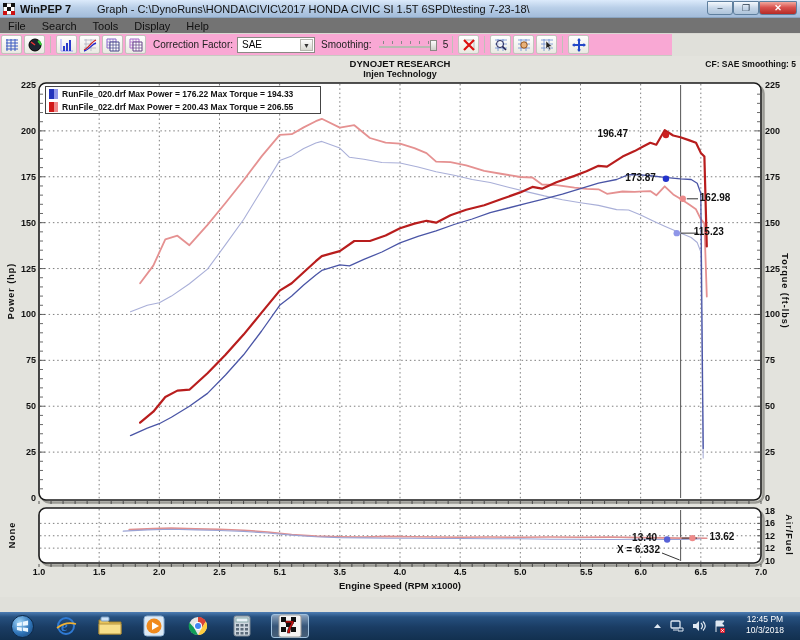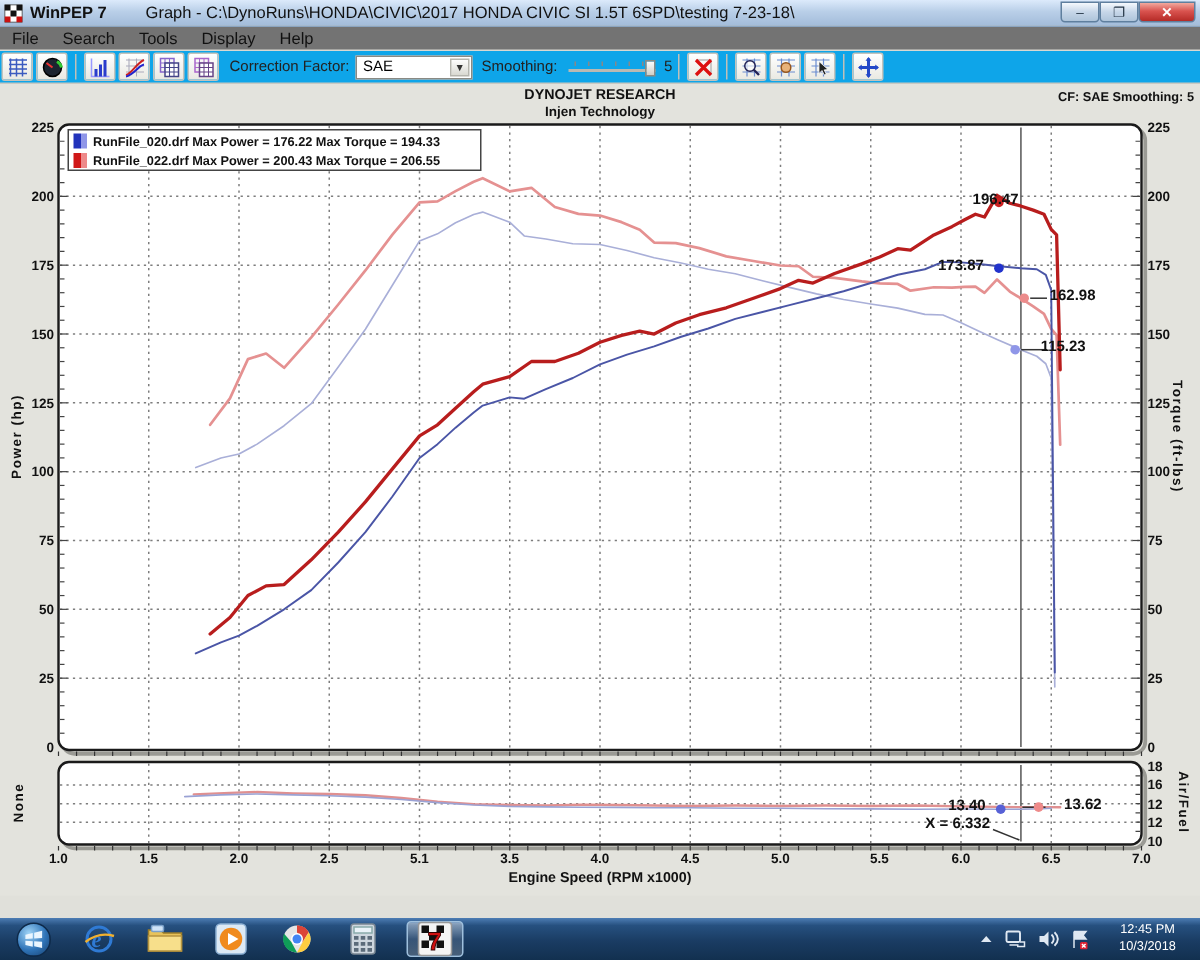--- a/index.html
+++ b/index.html
@@ -17,22 +17,22 @@
   .winbtn { width:26px; height:14px; border:1px solid #5f7f9e; border-radius:0 0 3px 3px;
     background:linear-gradient(#f5f9fd,#c6d6e8 50%,#aec4da); margin-left:0;
     font-size:9px; line-height:12px; text-align:center; color:#234; }
   .winbtn.close { width:38px; background:linear-gradient(#f2a99e,#d9534f 45%,#b52b27);
     color:#fff; font-weight:bold; }
 
   .menubar { position:absolute; left:0; top:18px; width:800px; height:16px;
     background:#737373; border-bottom:1px solid #d8d8d2; display:flex; align-items:center; }
   .menu-item { font-size:11px; color:#111; padding:0 8px; }
 
-  .toolbar { position:absolute; left:0; top:34px; width:800px; height:22px;
-    background:#0ea5e9; border-bottom:1px solid #c9c9c2; display:flex; align-items:center; }
+  .toolbar { position:absolute; left:0; top:34px; width:672px; height:22px;
+    background:#f9a8d4; border-bottom:1px solid #c9c9c2; display:flex; align-items:center; }
   .tbtn { width:21px; height:19px; margin:0 1px; border:1px solid #c3c3bc; border-radius:2px;
     background:linear-gradient(#ffffff,#e9e9e2); display:flex; align-items:center; justify-content:center; }
   .tsep { width:1px; height:17px; background:#c0c0b8; margin:0 4px; }
   .tlabel { font-size:10px; color:#222; margin:0 4px 0 6px; white-space:nowrap; }
   .tselect { width:78px; height:16px; background:#fff; border:1px solid #8a8a84;
     font-size:10px; display:flex; align-items:center; position:relative; padding-left:4px; }
   .tselect .arrow { position:absolute; right:1px; top:1px; width:13px; height:12px;
     background:linear-gradient(#fdfdfd,#d9d9d2); border:1px solid #b5b5ae; font-size:7px;
     text-align:center; line-height:11px; color:#333; }
   .slider { width:58px; height:14px; position:relative; margin:0 3px; }
@@ -513,21 +513,21 @@
         <span class="legend-text">RunFile_022.drf Max Power = 200.43 Max Torque = 206.55</span>
       </div>
     </div>
 
     <div class="vlabel" style="left:-34px; top:230px; width:90px; transform:rotate(-90deg);">Power (hp)</div>
     <div class="vlabel" style="left:733px; top:230px; width:104px; transform:rotate(90deg);">Torque (ft-lbs)</div>
     <div class="vlabel" style="left:-9px; top:474px; width:42px; transform:rotate(-90deg);">None</div>
     <div class="vlabel" style="left:759px; top:474px; width:60px; transform:rotate(90deg);">Air/Fuel</div>
     <div class="xtitle">Engine Speed (RPM x1000)</div>
     <div id="gen-labels">
-        <div class="marker-label" style="left:619px; top:71.92702320000001px; width:60px; text-align:right; font-size:10px;">196.47</div>
+        <div class="marker-label" style="left:568px; top:71.92702320000001px; width:60px; text-align:right; font-size:10px;">196.47</div>
         <div class="marker-label" style="left:595.93493px; top:115.79681160000001px; width:60px; text-align:right; font-size:10px;">173.87</div>
         <div class="marker-label" style="left:699.7815499999999px; top:135.804372px; font-size:10px;">162.98</div>
         <div class="marker-label" style="left:693.7649px; top:170.1292692px; font-size:10px;">115.23</div>
         <div class="marker-label" style="left:597.13826px; top:476.4625px; width:60px; text-align:right; font-size:10px;">13.40</div>
         <div class="marker-label" style="left:709.40819px; top:475.10125px; font-size:10px;">13.62</div>
         <div class="tick-label" style="left:600px; top:488px; width:60px; text-align:right; font-size:10px;">X = 6.332</div>
         <div class="tick-label" style="left:6px; top:437px; width:30px; text-align:right;">0</div>
         <div class="tick-label" style="left:765px; top:437px; width:30px;">0</div>
         <div class="tick-label" style="left:6px; top:391.1111px; width:30px; text-align:right;">25</div>
         <div class="tick-label" style="left:765px; top:391.1111px; width:30px;">25</div>

